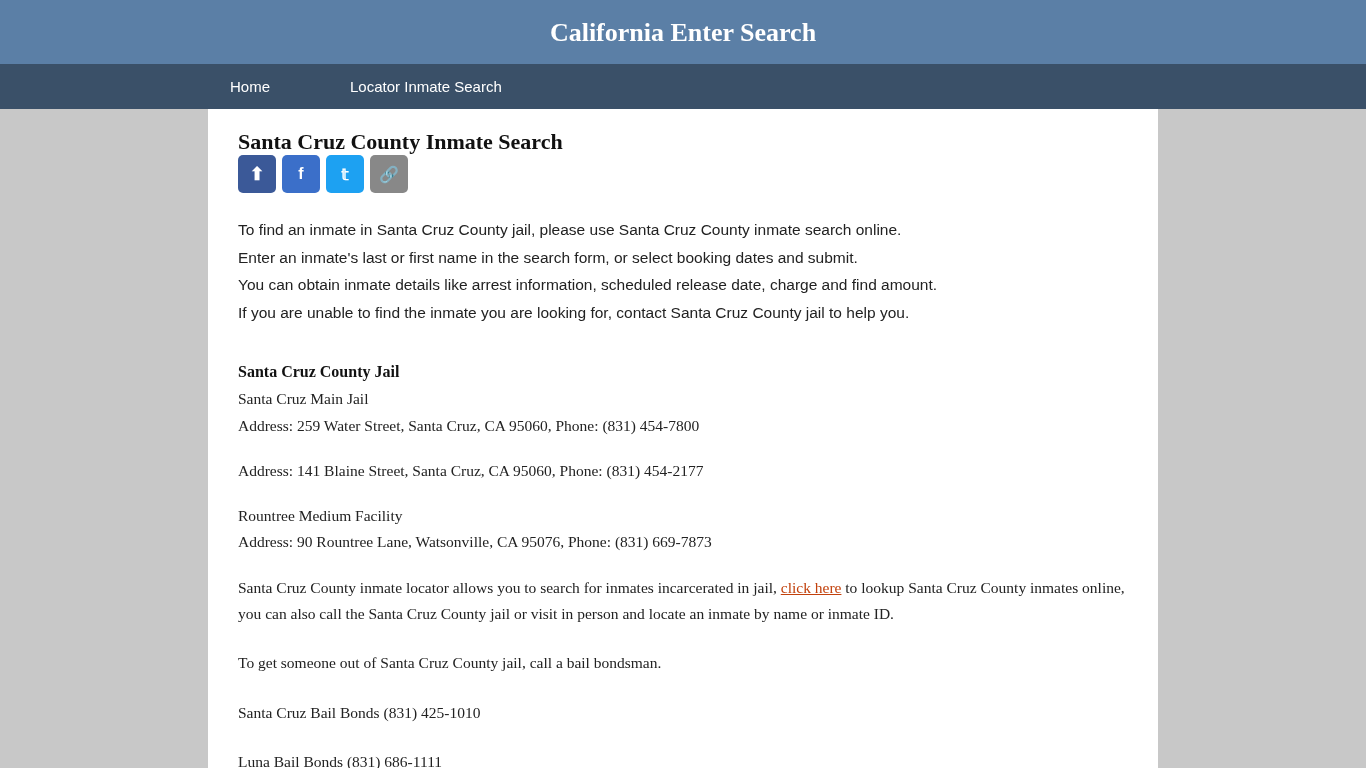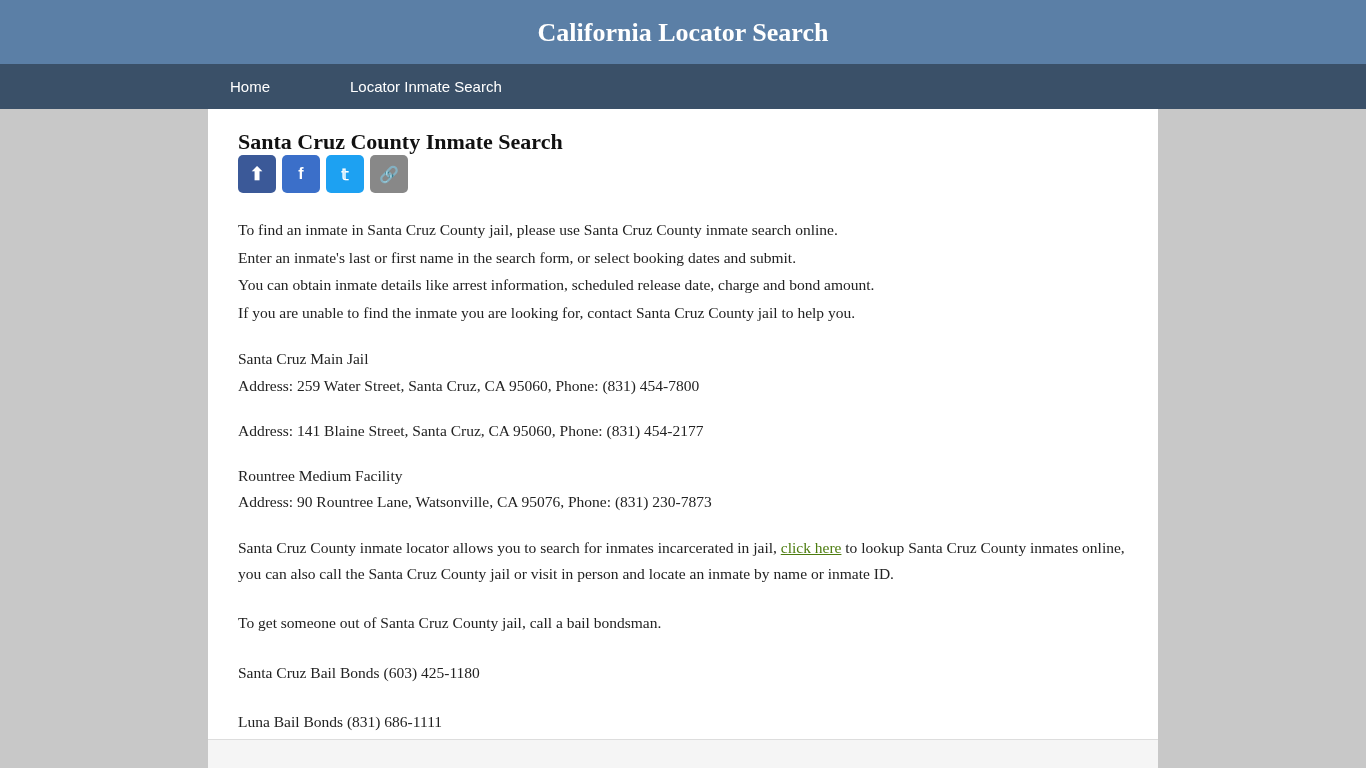--- a/index.html
+++ b/index.html
@@ -76,23 +76,23 @@
       cursor: pointer;
       font-family: Arial, sans-serif;
     }
 
     .social-btn-share { background-color: #3b5998; }
     .social-btn-facebook { background-color: #3b6fc9; }
     .social-btn-twitter { background-color: #1da1f2; }
     .social-btn-link { background-color: #888; }
 
     .intro-text {
-      margin-bottom: 22px;
+      margin-bottom: 38px;
       line-height: 1.65;
-      font-family: Liberation Serif, serif;
+      font-family: Liberation Sans, sans-serif;
       font-size: 15.5px;
       color: #222;
     }
 
     .intro-text p {
       margin-bottom: 2px;
     }
 
     .section-title {
       font-weight: bold;
@@ -121,21 +121,21 @@
 
     .locator-text {
       margin-bottom: 18px;
       font-family: Georgia, serif;
       font-size: 15.5px;
       line-height: 1.65;
       color: #222;
     }
 
     .locator-text a {
-      color: #4d7c0f;
+      color: #c2410c;
       text-decoration: underline;
     }
 
     .bail-text {
       font-family: Georgia, serif;
       font-size: 15.5px;
       line-height: 1.65;
       color: #222;
       margin-bottom: 4px;
       margin-top: 24px;
@@ -151,21 +151,21 @@
 
     .share-icon {
       font-size: 18px;
       line-height: 1;
     }
   </style>
 </head>
 <body>
 
 <header id="site-header">
-  <span id="site-title">California Locator Search</span>
+  <span id="site-title">California Enter Search</span>
 </header>
 
 <nav id="main-nav">
   <a class="nav-item">Home</a>
   <a class="nav-item">Locator Inmate Search</a>
 </nav>
 
 <div id="content-wrapper">
 
   <h1 id="page-heading">Santa Cruz County Inmate Search</h1>
@@ -181,48 +181,49 @@
       <span>𝕥</span>
     </div>
     <div class="social-btn social-btn-link">
       <span>🔗</span>
     </div>
   </div>
 
   <div class="intro-text">
     <p>To find an inmate in Santa Cruz County jail, please use Santa Cruz County inmate search online.</p>
     <p>Enter an inmate's last or first name in the search form, or select booking dates and submit.</p>
-    <p>You can obtain inmate details like arrest information, scheduled release date, charge and bond amount.</p>
+    <p>You can obtain inmate details like arrest information, scheduled release date, charge and find amount.</p>
     <p>If you are unable to find the inmate you are looking for, contact Santa Cruz County jail to help you.</p>
   </div>
 
+  <div class="section-title">Santa Cruz County Jail</div>
 
   <div class="facility-block">
     <p class="facility-name">Santa Cruz Main Jail</p>
     <p class="facility-address">Address: 259 Water Street, Santa Cruz, CA 95060, Phone: (831) 454-7800</p>
   </div>
 
   <div class="facility-block">
     <p class="facility-address">Address: 141 Blaine Street, Santa Cruz, CA 95060, Phone: (831) 454-2177</p>
   </div>
 
   <div class="facility-block">
     <p class="facility-name">Rountree Medium Facility</p>
-    <p class="facility-address">Address: 90 Rountree Lane, Watsonville, CA 95076, Phone: (831) 230-7873</p>
+    <p class="facility-address">Address: 90 Rountree Lane, Watsonville, CA 95076, Phone: (831) 669-7873</p>
   </div>
 
   <div class="locator-text">
     <span>Santa Cruz County inmate locator allows you to search for inmates incarcerated in jail,</span>
     <a href="#">click here</a>
     <span>to lookup Santa Cruz County inmates online, you can also call the Santa Cruz County jail or visit in person and locate an inmate by name or inmate ID.</span>
   </div>
 
   <div>
     <p class="bail-text">To get someone out of Santa Cruz County jail, call a bail bondsman.</p>
-    <p class="bail-text">Santa Cruz Bail Bonds (603) 425-1180</p>
+    <p class="bail-text">Santa Cruz Bail Bonds (831) 425-1010</p>
     <p class="bail-text">Luna Bail Bonds (831) 686-1111</p>
   </div>
 
   <div id="footer-section">
     
   </div>
 
 </div>
 
 </body></html>

